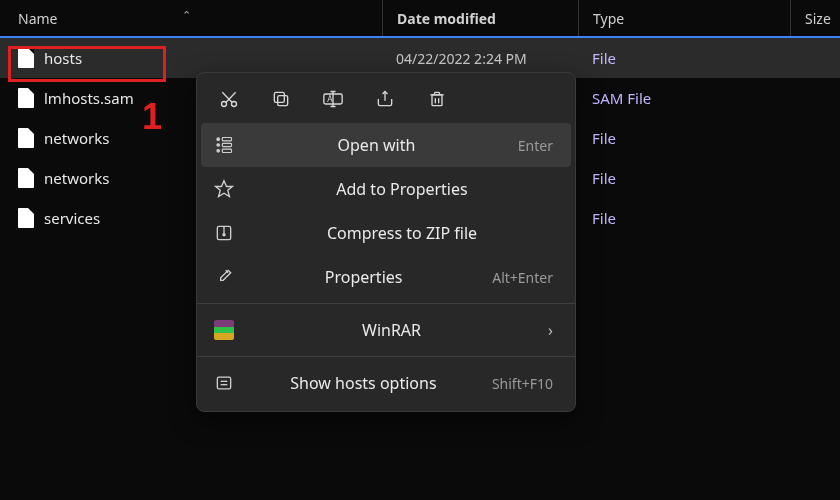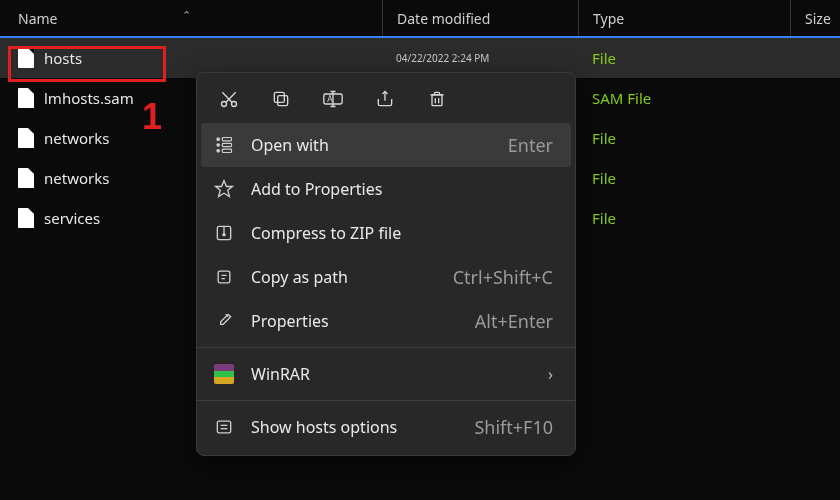--- a/index.html
+++ b/index.html
@@ -1,50 +1,50 @@
 <!DOCTYPE html>
 <html><head>
 <meta charset="utf-8">
 <style>
   * { margin:0; padding:0; box-sizing:border-box; font-family:"Segoe UI",system-ui,sans-serif; }
   body { background:#0a0a0a; color:#e8e8e8; width:840px; height:500px; overflow:hidden; position:relative; }
 
   
   .header { display:flex; align-items:center; height:38px; border-bottom:2px solid #3b82f6; font-size:14px; color:#d0d0d0; position:relative; }
   .col-name  { width:382px; padding-left:18px; position:relative; }
-  .col-date  { width:196px; border-left:1px solid #333; padding-left:14px; height:100%; display:flex; align-items:center; }
+  .col-date  { width:196px; border-left:1px solid #333; padding-left:14px; height:100%; display:flex; align-items:center;font-weight:bold; }
   .col-type  { width:212px; border-left:1px solid #333; padding-left:14px; height:100%; display:flex; align-items:center; }
   .col-size  { flex:1; border-left:1px solid #333; padding-left:14px; height:100%; display:flex; align-items:center; }
   .sort-caret { position:absolute; left:182px; top:-2px; font-size:11px; color:#aaa; }
 
   
   .files { position:relative; }
   .row { display:flex; align-items:center; height:40px; font-size:15px; }
   .row.selected { background:#2b2b2b; }
   .cell-name { width:382px; padding-left:18px; display:flex; align-items:center; gap:10px; }
-  .cell-date { width:196px; padding-left:14px; color:#c8c8c8; font-size:10px; }
-  .cell-type { width:212px; padding-left:14px; color:#84cc16; }
+  .cell-date { width:196px; padding-left:14px; color:#c8c8c8; font-size:14px; }
+  .cell-type { width:212px; padding-left:14px; color:#c4b5fd; }
 
   .file-icon { width:16px; height:20px; background:#fff; border-radius:1px; position:relative; flex-shrink:0; }
   .file-icon::after { content:""; position:absolute; top:0; right:0; width:6px; height:6px; background:#0a0a0a; clip-path:polygon(0 0,100% 100%,100% 0);}
 
   
   .annot-box { position:absolute; border:3px solid #e02020; pointer-events:none; }
   .annot-num { position:absolute; color:#e02020; font-weight:700; font-size:36px; pointer-events:none; font-family:Arial,sans-serif;}
 
   
   .menu { position:absolute; left:196px; top:72px; width:380px; background:#282828; border:1px solid #3a3a3a; border-radius:8px; padding-bottom:6px; box-shadow:0 8px 24px rgba(0,0,0,.5); }
   .menu-iconbar { display:flex; gap:28px; padding:14px 20px 12px 20px; }
   .ibtn { width:24px; height:24px; display:flex; align-items:center; justify-content:center; color:#d8d8d8; }
   .menu-sep { height:1px; background:#3f3f3f; margin:4px 0; }
   .menu-item { display:flex; align-items:center; height:44px; padding:0 22px 0 16px; gap:16px; font-size:16px; color:#eaeaea; }
   .menu-item.hover { background:#3a3a3a; border-radius:4px; margin:0 4px; padding:0 18px 0 12px;}
   .menu-item .micon { width:22px; height:22px; display:flex; align-items:center; justify-content:center; color:#cfcfcf; flex-shrink:0;}
-  .menu-item .label { flex:1; }
-  .menu-item .accel { color:#9a9a9a; font-size:18px; }
+  .menu-item .label { flex:1;text-align:center; }
+  .menu-item .accel { color:#9a9a9a; font-size:14px; }
   .menu-item .chevron { color:#bbb; }
 
   .winrar-icon { width:20px; height:20px; background:linear-gradient(#7a3d7a 0 33%,#2dc04a 33% 66%,#d6a723 66% 100%); border-radius:2px; }
 
   svg { display:block; }
 </style>
 </head>
 <body>
 
 <div class="header">
@@ -180,30 +180,20 @@
     <span class="micon">
       <svg width="20" height="20" viewBox="0 0 24 24" fill="none" stroke="currentColor" stroke-width="1.6">
           <rect x="4" y="4" width="16" height="16" rx="2"></rect>
           <line x1="12" y1="4" x2="12" y2="12"></line>
           <circle cx="12" cy="14" r="1.3" fill="currentColor"></circle>
         </svg>
     </span>
     <span class="label">Compress to ZIP file</span>
   </div>
 
-  <div class="menu-item">
-    <span class="micon">
-      <svg width="20" height="20" viewBox="0 0 24 24" fill="none" stroke="currentColor" stroke-width="1.6">
-          <rect x="5" y="5" width="14" height="14" rx="2"></rect>
-          <path d="M9 10h6M9 14h4"></path>
-        </svg>
-    </span>
-    <span class="label">Copy as path</span>
-    <span class="accel">Ctrl+Shift+C</span>
-  </div>
 
   <div class="menu-item">
     <span class="micon">
       <svg width="20" height="20" viewBox="0 0 24 24" fill="none" stroke="currentColor" stroke-width="1.6">
           <path d="M20 7l-3-3-9 9v3h3l9-9z"></path>
           <path d="M14 4l3 3"></path>
         </svg>
     </span>
     <span class="label">Properties</span>
     <span class="accel">Alt+Enter</span>

